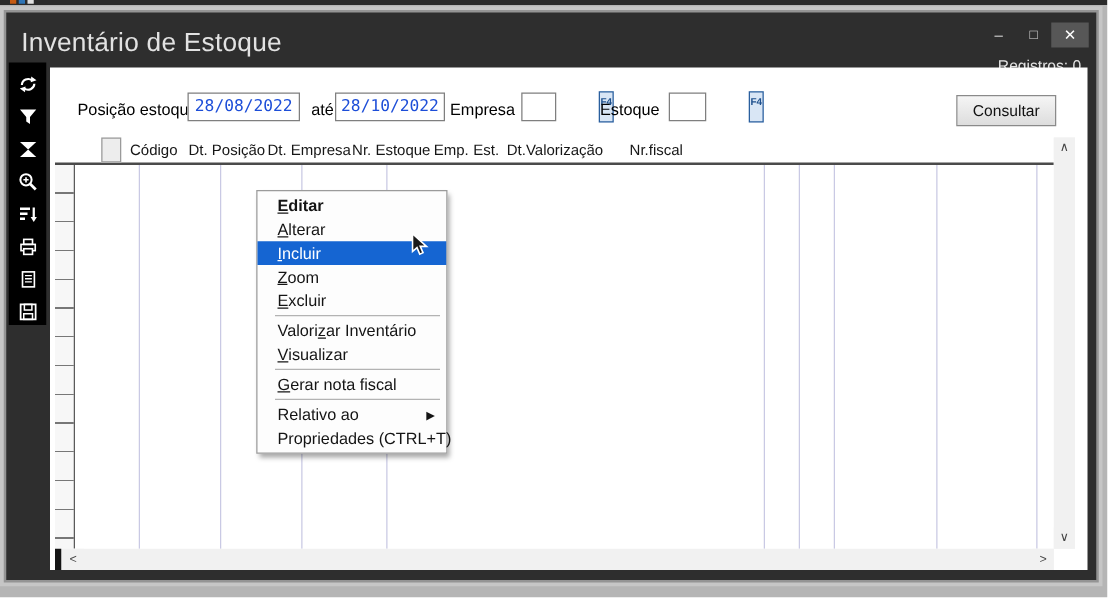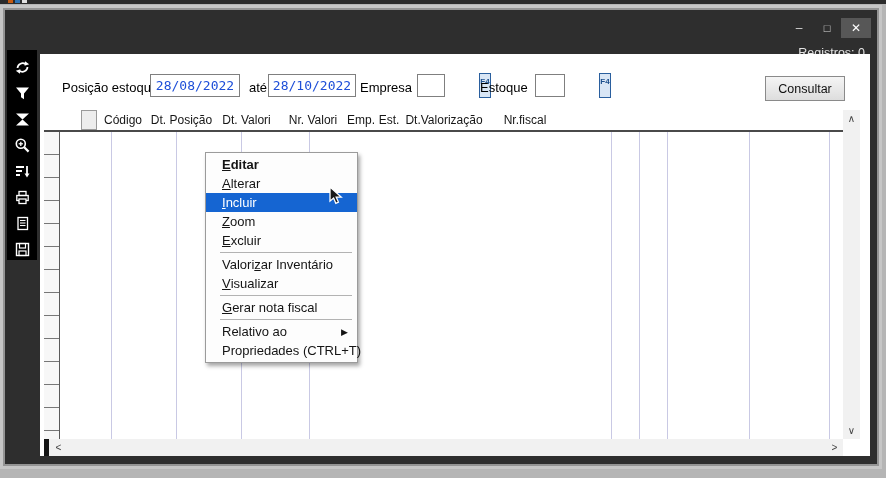--- a/index.html
+++ b/index.html
@@ -73,20 +73,23 @@
 <div class="screen">
 
   <div class="top-sliver">
     <span class="dot" style="left:8px;background:#c55a11"></span>
     <span class="dot" style="left:15px;background:#2e74b5"></span>
     <span class="dot" style="left:22px;background:#e0e0e0"></span>
   </div>
 
   <div class="window">
 
+    <div style="position:absolute;left:0;top:0;width:100%;height:40px;">
+      <div class="title">Inventário de Estoque</div>
+    </div>
 
     <div class="win-controls">
       <div class="wc">–</div>
       <div class="wc max">□</div>
       <div class="wc close">✕</div>
     </div>
 
     <span class="registros">Registros: 0</span>
 
     <div class="toolbar">
@@ -165,22 +168,22 @@
       <input class="finput" style="left: 495px; width: 30px;" value="">
       <span class="f4btn" style="left:525px">F4</span>
 
       <button class="consultar">Consultar</button>
 
       <div class="grid">
         <div class="ghead">
           <div class="hcell hind"></div>
           <div class="hcell c1">Código</div>
           <div class="hcell c2">Dt. Posição</div>
-          <div class="hcell c3">Dt. Valori</div>
-          <div class="hcell c4">Nr. Valori</div>
+          <div class="hcell c3">Dt. Empresa</div>
+          <div class="hcell c4">Nr. Estoque</div>
           <div class="hcell c6">Emp.</div>
           <div class="hcell c7">Est.</div>
           <div class="hcell c8">Dt.Valorização</div>
           <div class="hcell c9">Nr.fiscal</div>
           <div class="hcell cfill"></div>
         </div>
 
         <div class="gbody">
           <div class="bcol bind"></div>
           <div class="bcol c1"></div>

